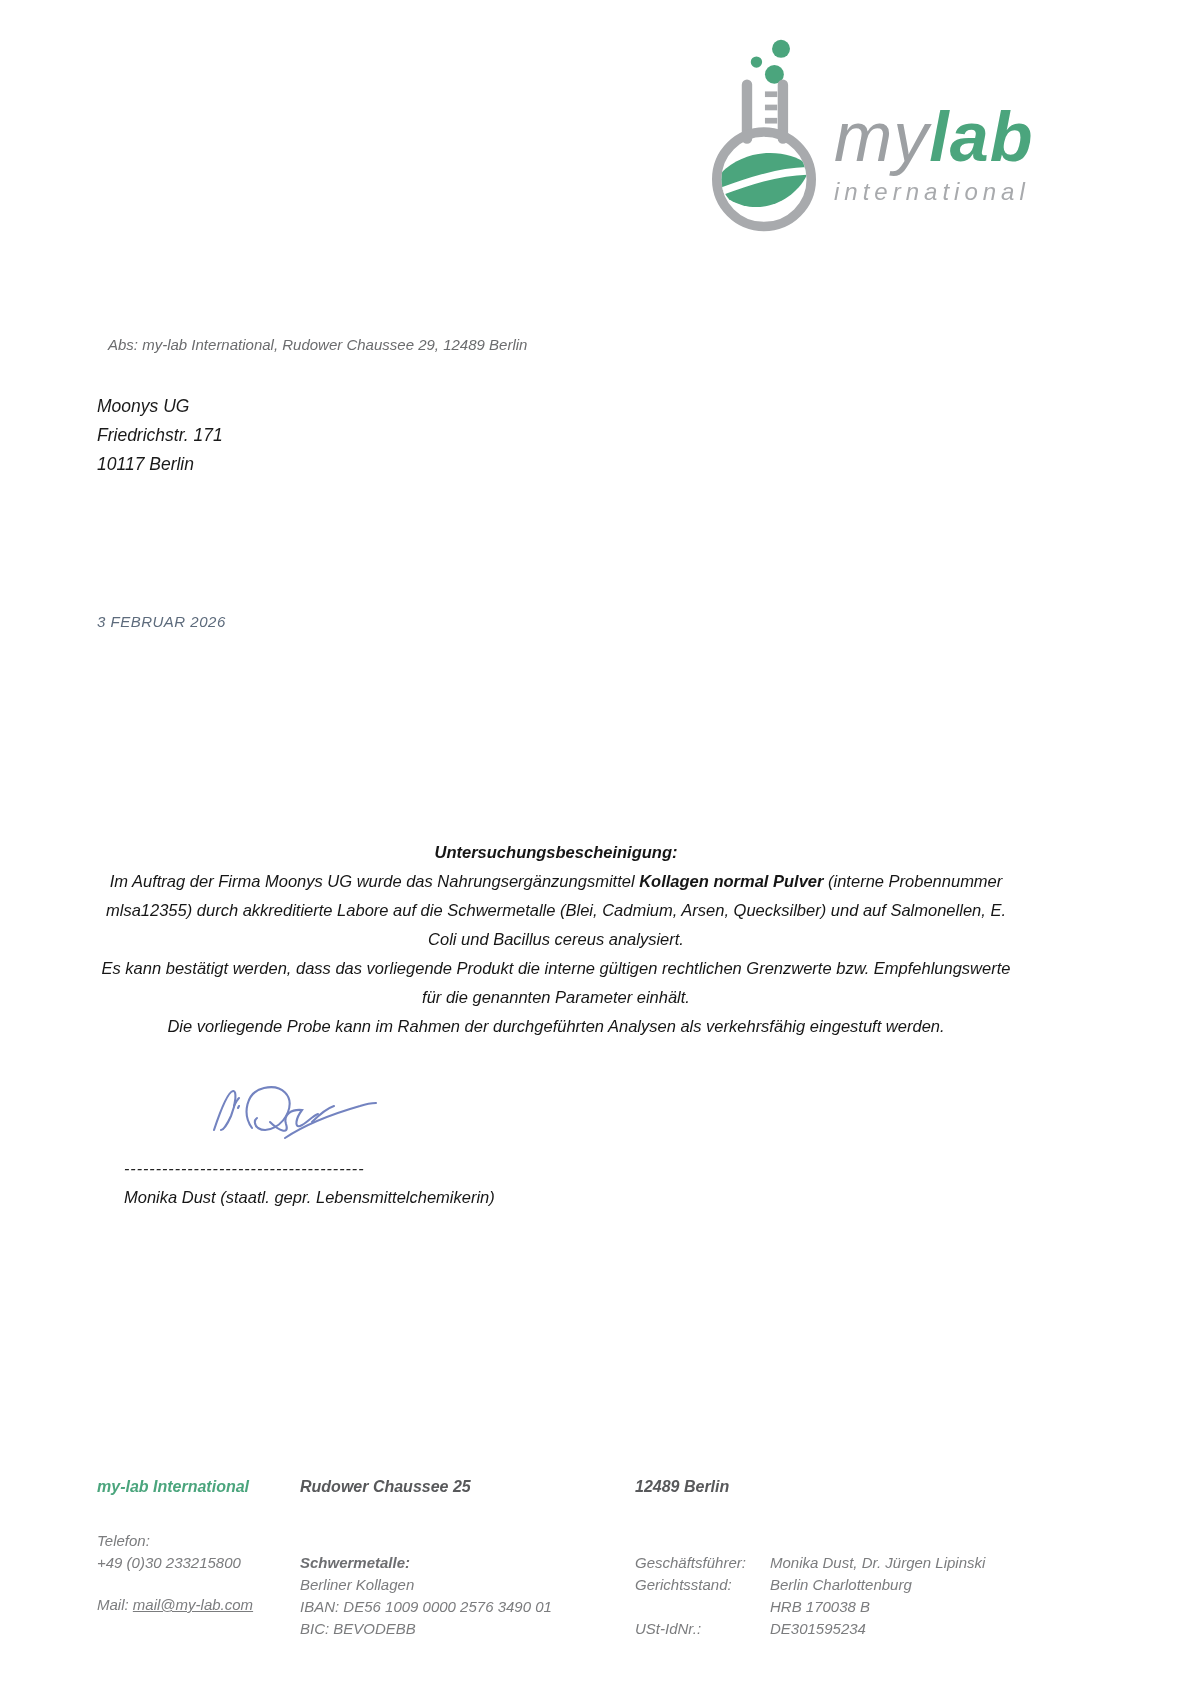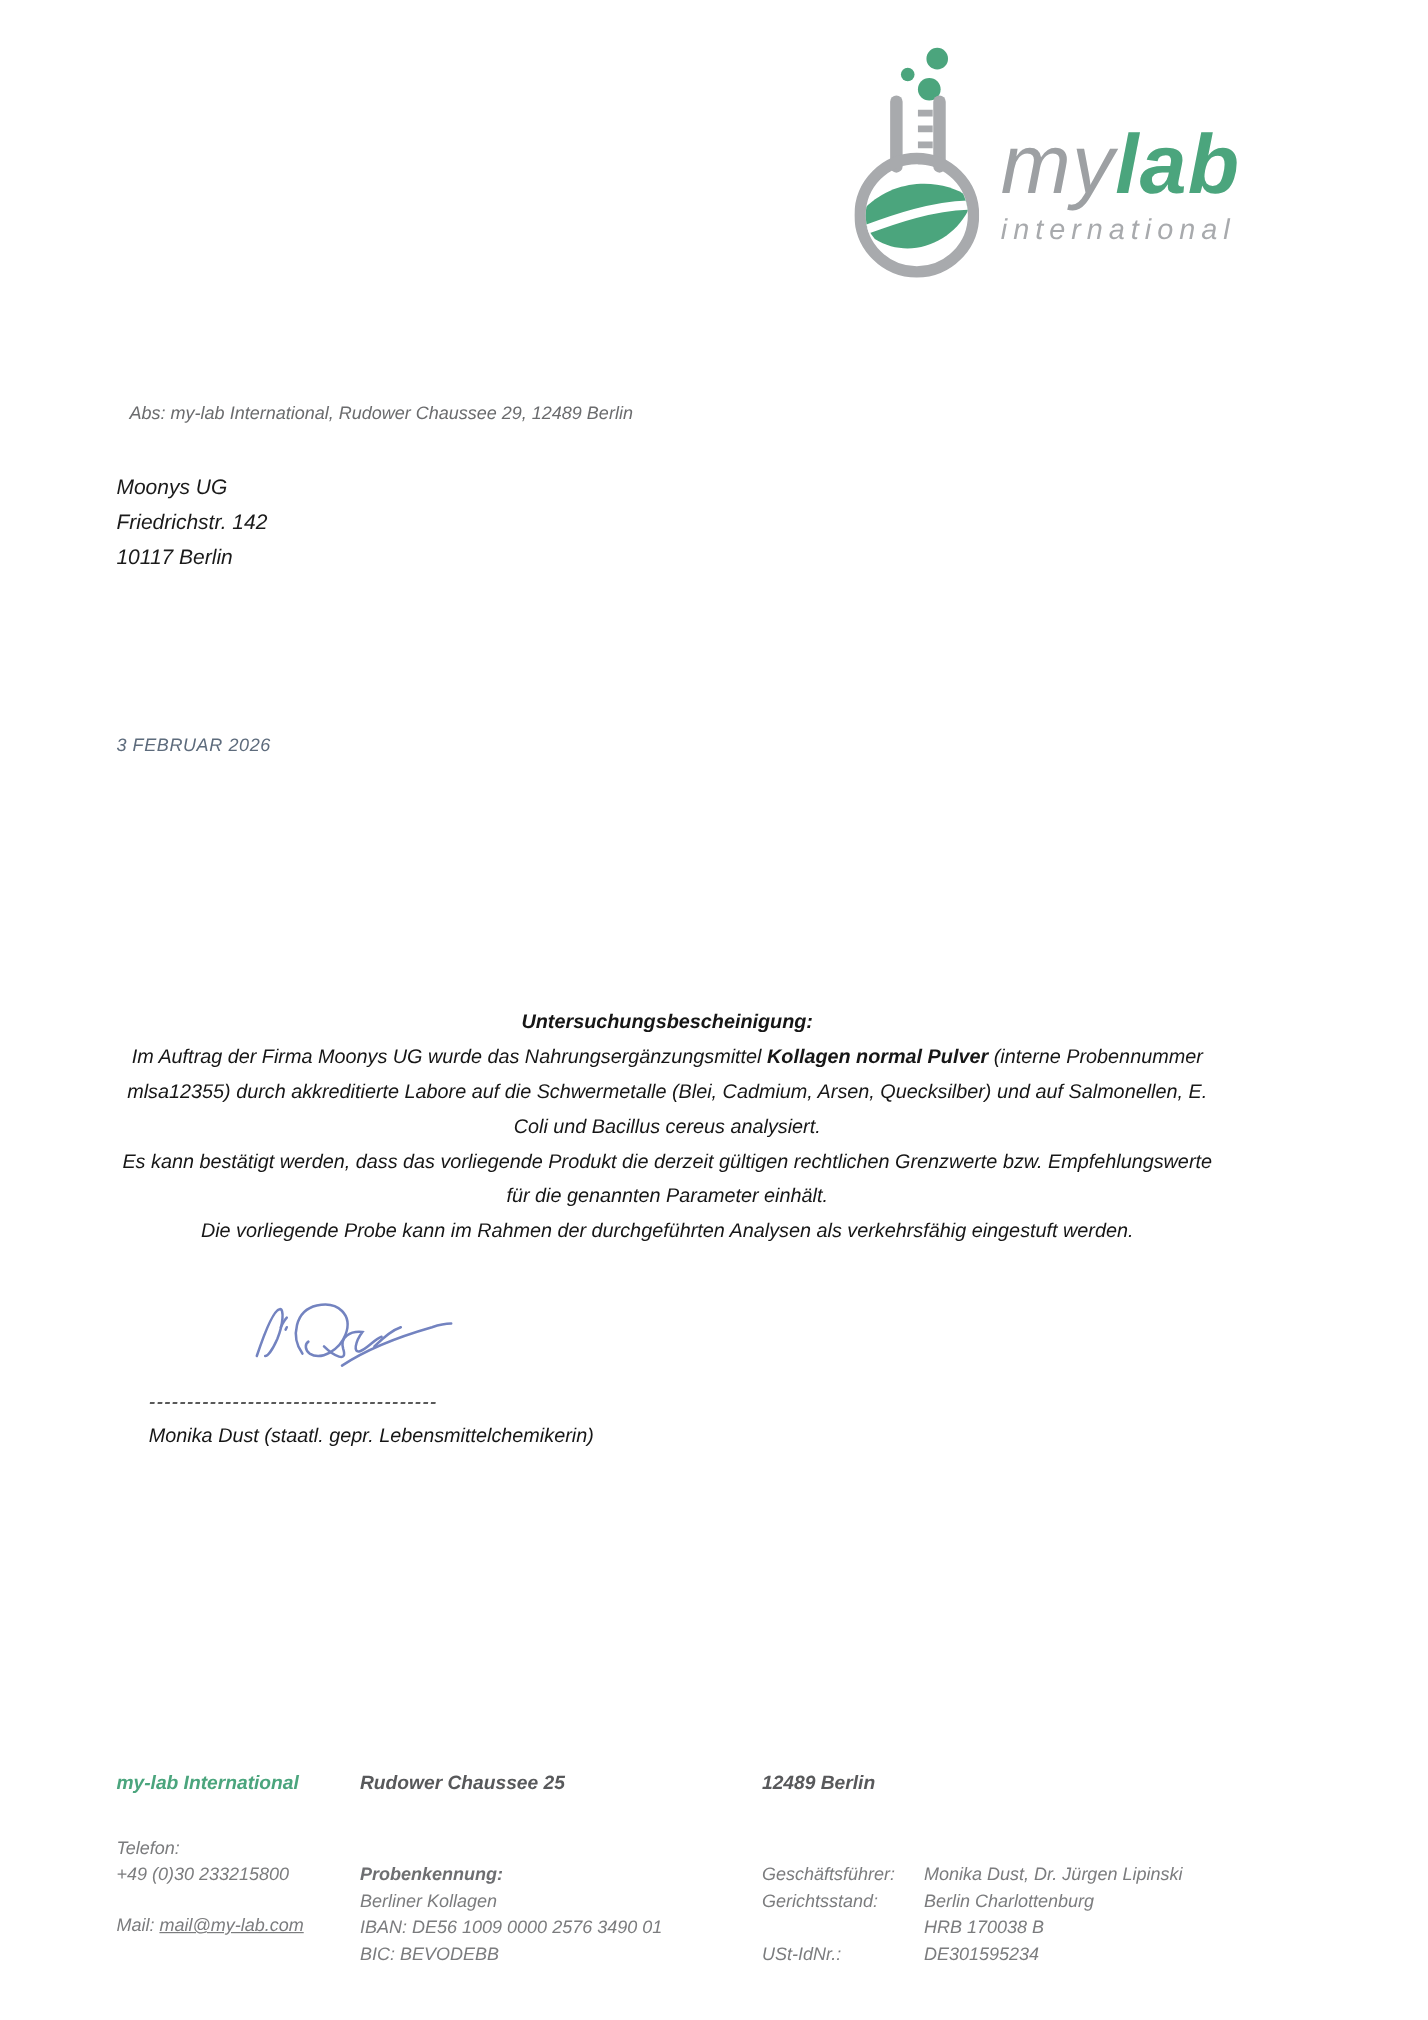--- a/index.html
+++ b/index.html
@@ -91,31 +91,31 @@
         <span class="logo-my">my</span><span class="logo-lab">lab</span>
       </div>
       <div class="logo-sub">international</div>
     </div>
   </div>
 
   <div class="abs sender">Abs: my-lab International, Rudower Chaussee 29, 12489 Berlin</div>
 
   <div class="abs recipient">
     <div>Moonys UG</div>
-    <div>Friedrichstr. 142</div>
+    <div>Friedrichstr. 171</div>
     <div>10117 Berlin</div>
   </div>
 
   <div class="abs date-line">3 FEBRUAR 2026</div>
 
 
   <div class="abs cert">
     <div class="cert-heading">Untersuchungsbescheinigung:</div>
     <div><span>Im Auftrag der Firma Moonys UG wurde das Nahrungsergänzungsmittel </span><span class="b">Kollagen normal Pulver</span><span> (interne Probennummer mlsa12355) durch akkreditierte Labore auf die Schwermetalle (Blei, Cadmium, Arsen, Quecksilber) und auf Salmonellen, E. Coli und Bacillus cereus analysiert.</span></div>
-    <div>Es kann bestätigt werden, dass das vorliegende Produkt die derzeit gültigen rechtlichen Grenzwerte bzw. Empfehlungswerte für die genannten Parameter einhält.</div>
+    <div>Es kann bestätigt werden, dass das vorliegende Produkt die interne gültigen rechtlichen Grenzwerte bzw. Empfehlungswerte für die genannten Parameter einhält.</div>
     <div>Die vorliegende Probe kann im Rahmen der durchgeführten Analysen als verkehrsfähig eingestuft werden.</div>
   </div>
 
   <svg class="abs sig-svg" width="190" height="66" viewBox="0 0 190 66">
     <g fill="none" stroke="#7383c0" stroke-width="2.1" stroke-linecap="round">
       <path d="M14,52 C20,34 28,14 33,13 C37,12 36,26 31,38 C27,47 23,52 21,52"></path>
       <path d="M34,28 C36,24 38,21 39,20 M38,30 l1,-2"></path>
       <path d="M52,50 C42,36 46,14 64,10 C82,6 94,18 88,34 C83,47 68,56 58,50 C54,47 54,42 57,40"></path>
       <path d="M70,44 C78,52 90,58 86,46 C83,36 92,31 102,32 C96,40 94,50 100,48 C106,46 112,38 118,36"></path>
       <path d="M85,60 C100,50 125,38 160,28 C166,26 172,25 176,25"></path>
@@ -127,21 +127,21 @@
 
   <div class="abs ft-company">my-lab International</div>
   <div class="abs ft-street">Rudower Chaussee 25</div>
   <div class="abs ft-city">12489 Berlin</div>
 
   <div class="abs ft ft-tel-label">Telefon:</div>
   <div class="abs ft ft-tel">+49 (0)30 233215800</div>
   <div class="abs ft ft-mail"><span>Mail: </span><span class="u">mail@my-lab.com</span></div>
 
   <div class="abs ft ft-bank">
-    <div class="bh">Probenkennung:</div>
+    <div class="bh">Schwermetalle:</div>
     <div>Berliner Kollagen</div>
     <div>IBAN: DE56 1009 0000 2576 3490 01</div>
     <div>BIC: BEVODEBB</div>
   </div>
 
   <div class="abs ft ft-legal-labels">
     <div>Geschäftsführer:</div>
     <div>Gerichtsstand:</div>
     <div>&nbsp;</div>
     <div>USt-IdNr.:</div>

